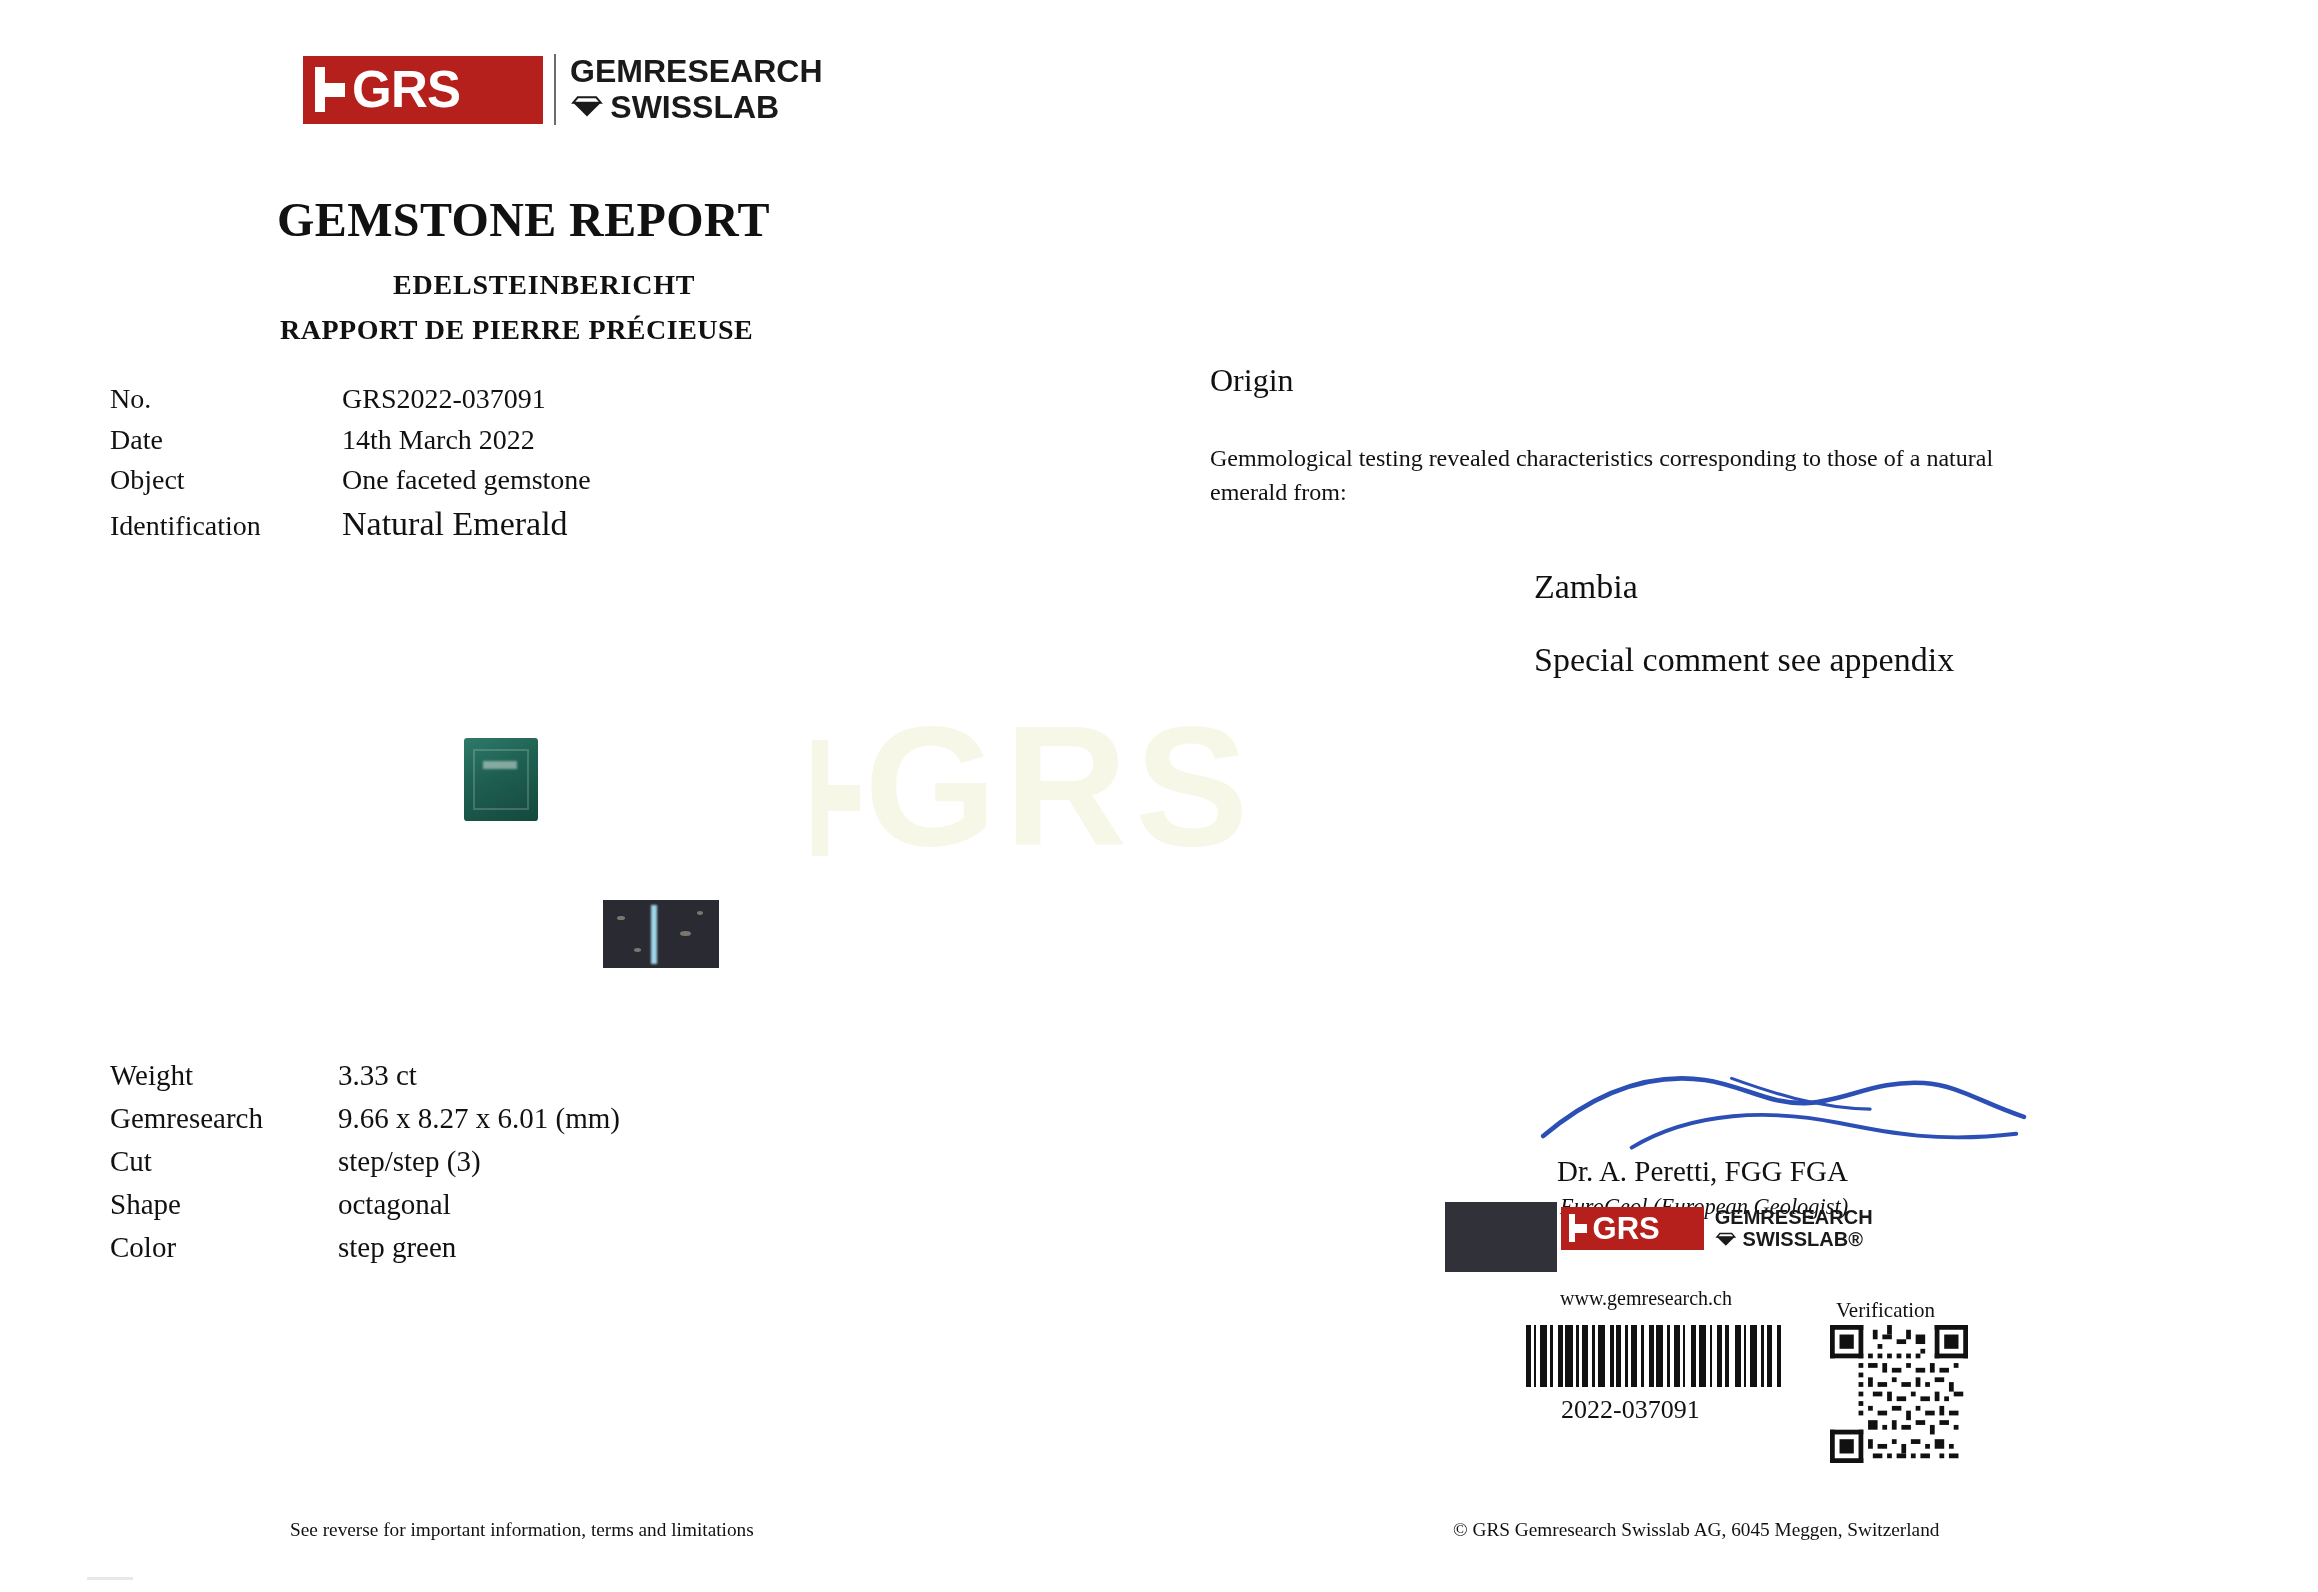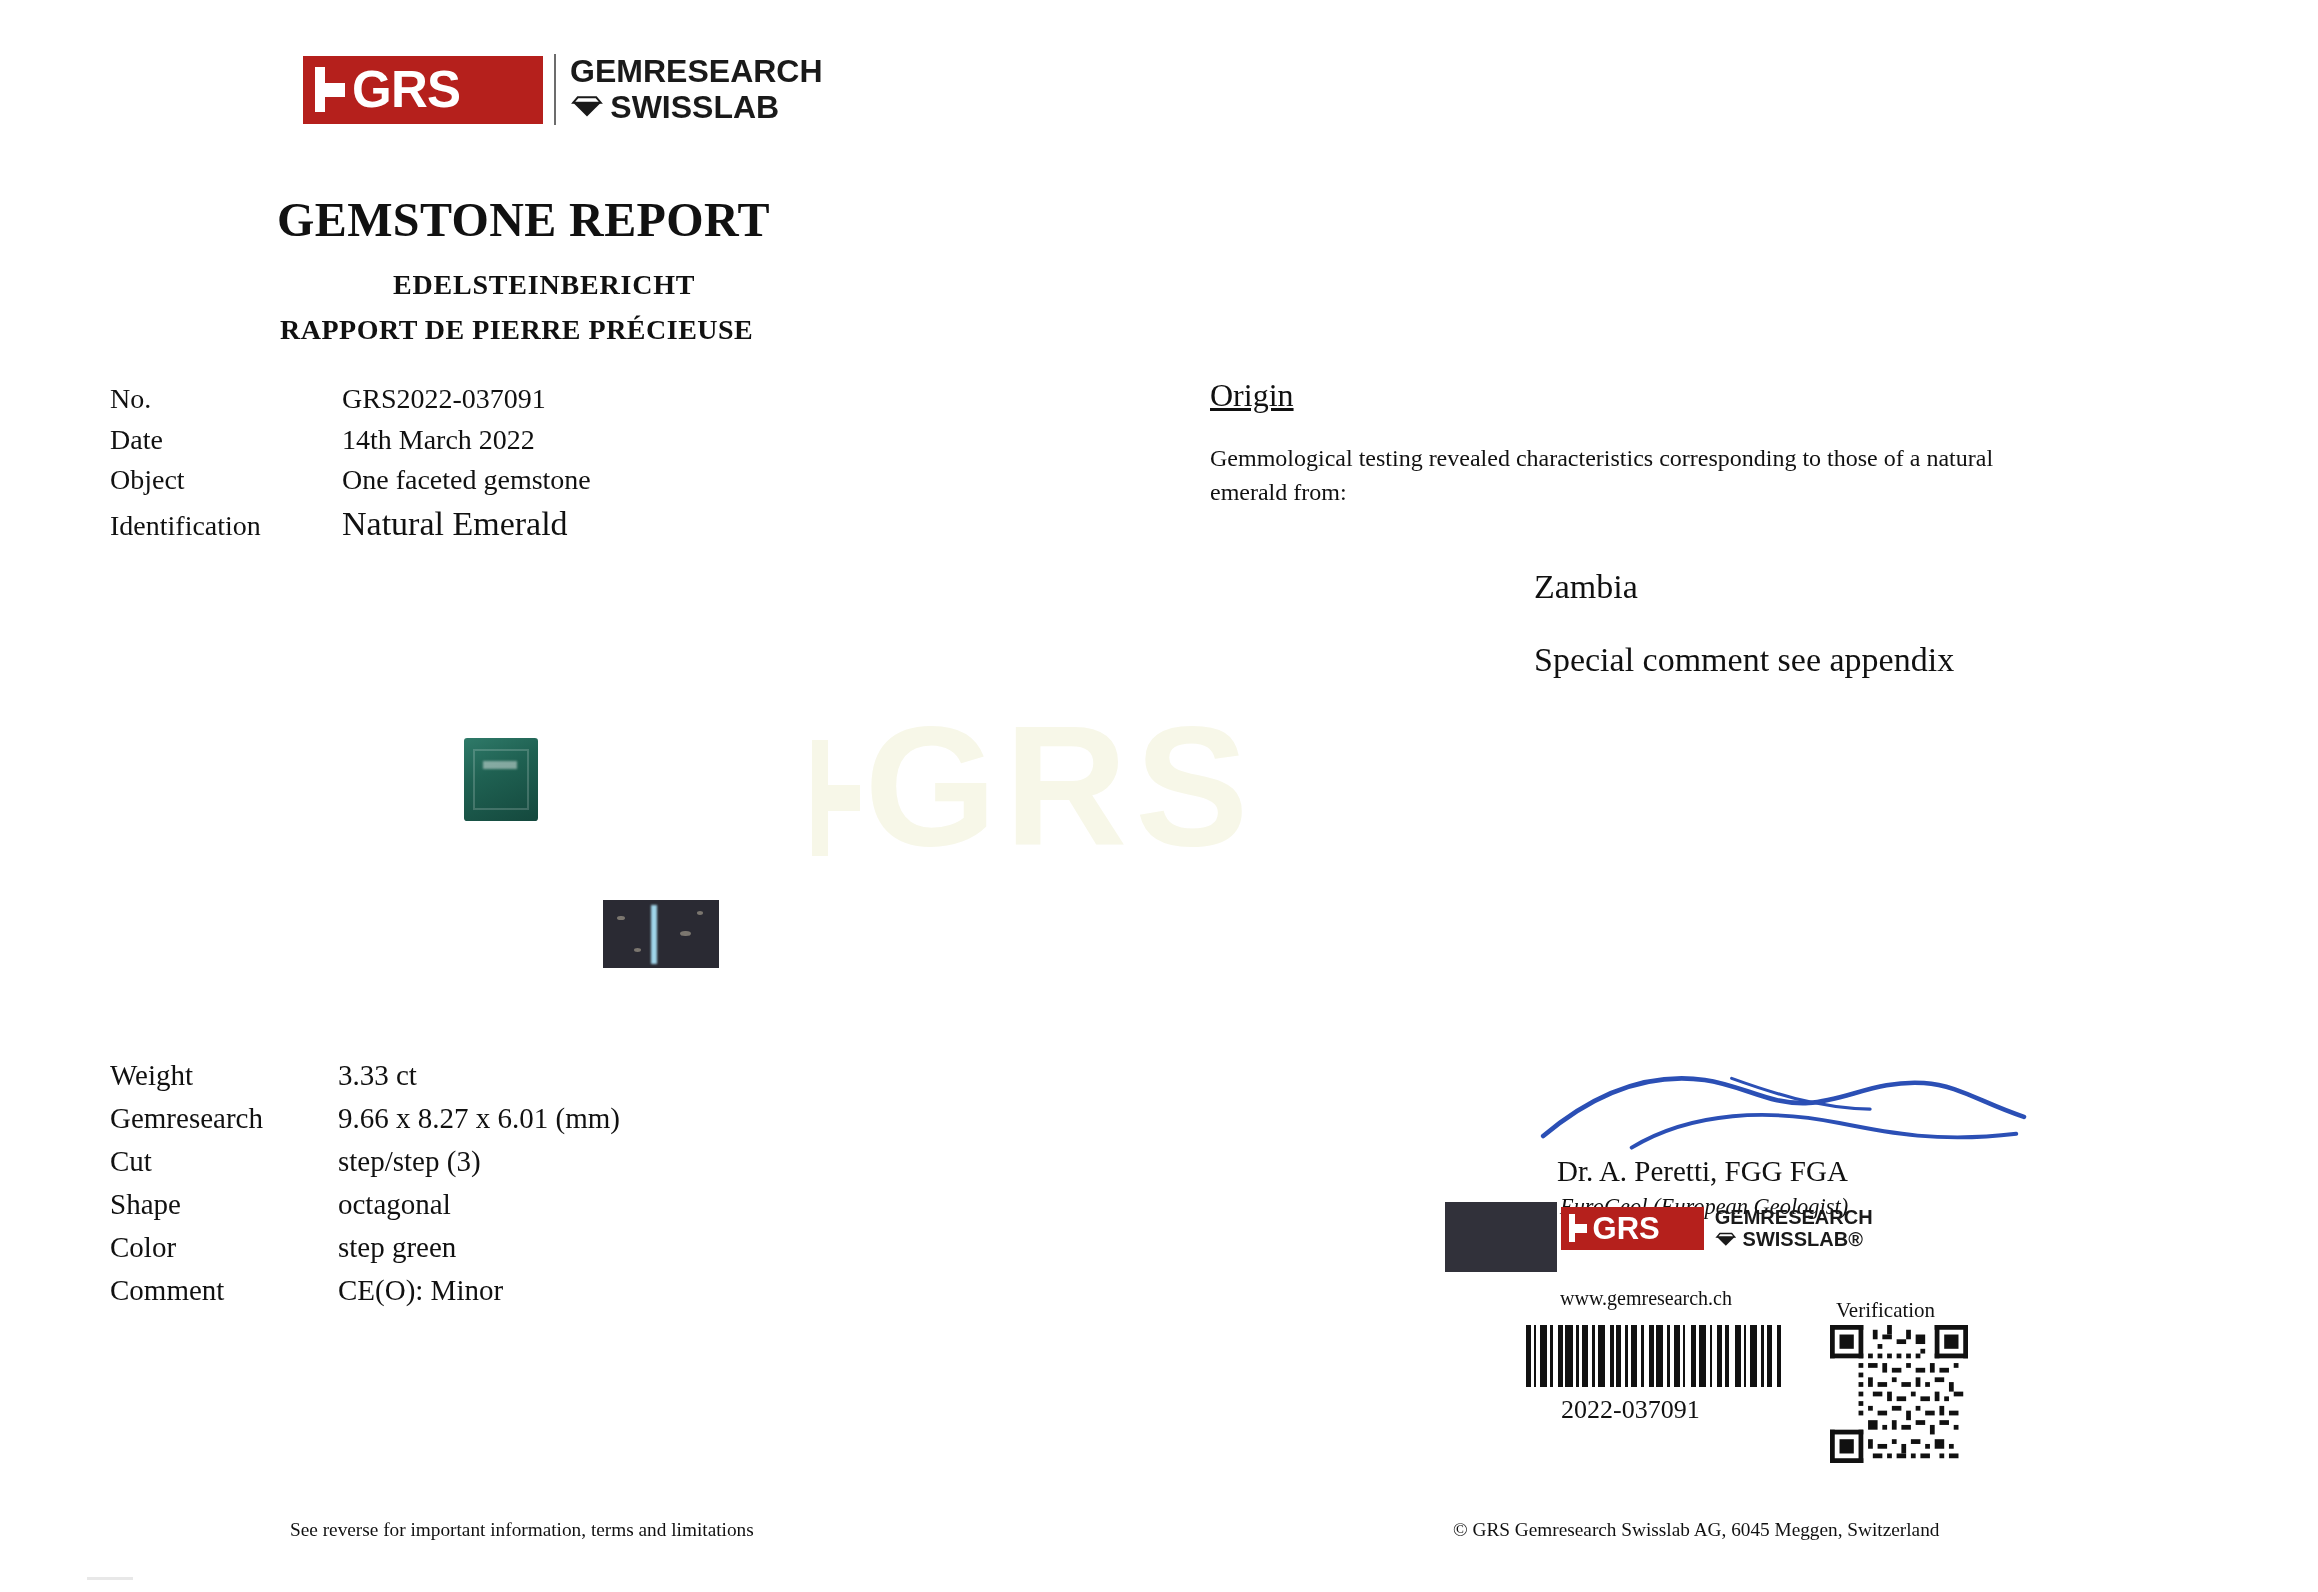--- a/index.html
+++ b/index.html
@@ -165,23 +165,22 @@
     top: 1059px;
   }
   .specs .field-row { margin-bottom: 10px; }
   .specs .field-label { width: 228px; font-size: 29px; }
   .specs .field-value { font-size: 29px; }
 
   
   .origin-title {
     position: absolute;
     left: 1210px;
-    top: 377px;
+    top: 362px;
     font-size: 32px;
-    text-decoration: underline;
   }
   .origin-text {
     position: absolute;
     left: 1210px;
     top: 441px;
     font-size: 24px;
     line-height: 1.42;
     width: 819px;
   }
   .origin-country {
@@ -456,24 +455,20 @@
     <div class="field-label">Cut</div>
     <div class="field-value">step/step (3)</div>
   </div>
   <div class="field-row">
     <div class="field-label">Shape</div>
     <div class="field-value">octagonal</div>
   </div>
   <div class="field-row">
     <div class="field-label">Color</div>
     <div class="field-value">step green</div>
-  </div>
-  <div class="field-row">
-    <div class="field-label">Comment</div>
-    <div class="field-value">CE(O): Minor</div>
   </div>
 </div>
 
 <svg class="signature" viewBox="0 0 640 130" aria-hidden="true">
   <path d="M5 95 C 70 40, 140 12, 215 22 C 265 29, 300 55, 350 52 C 400 48, 440 22, 500 26 C 545 29, 575 52, 630 70" fill="none" stroke="#2b4fb5" stroke-width="6" stroke-linecap="round"></path>
   <path d="M120 110 C 200 62, 300 60, 390 78 C 455 91, 520 104, 620 92" fill="none" stroke="#2b4fb5" stroke-width="5" stroke-linecap="round"></path>
   <path d="M250 20 C 300 38, 360 58, 430 60" fill="none" stroke="#2b4fb5" stroke-width="4" stroke-linecap="round"></path>
 </svg>
 <div class="sig-name">Dr. A. Peretti, FGG FGA</div>
 <div class="sig-title">EuroGeol (European Geologist)</div>

